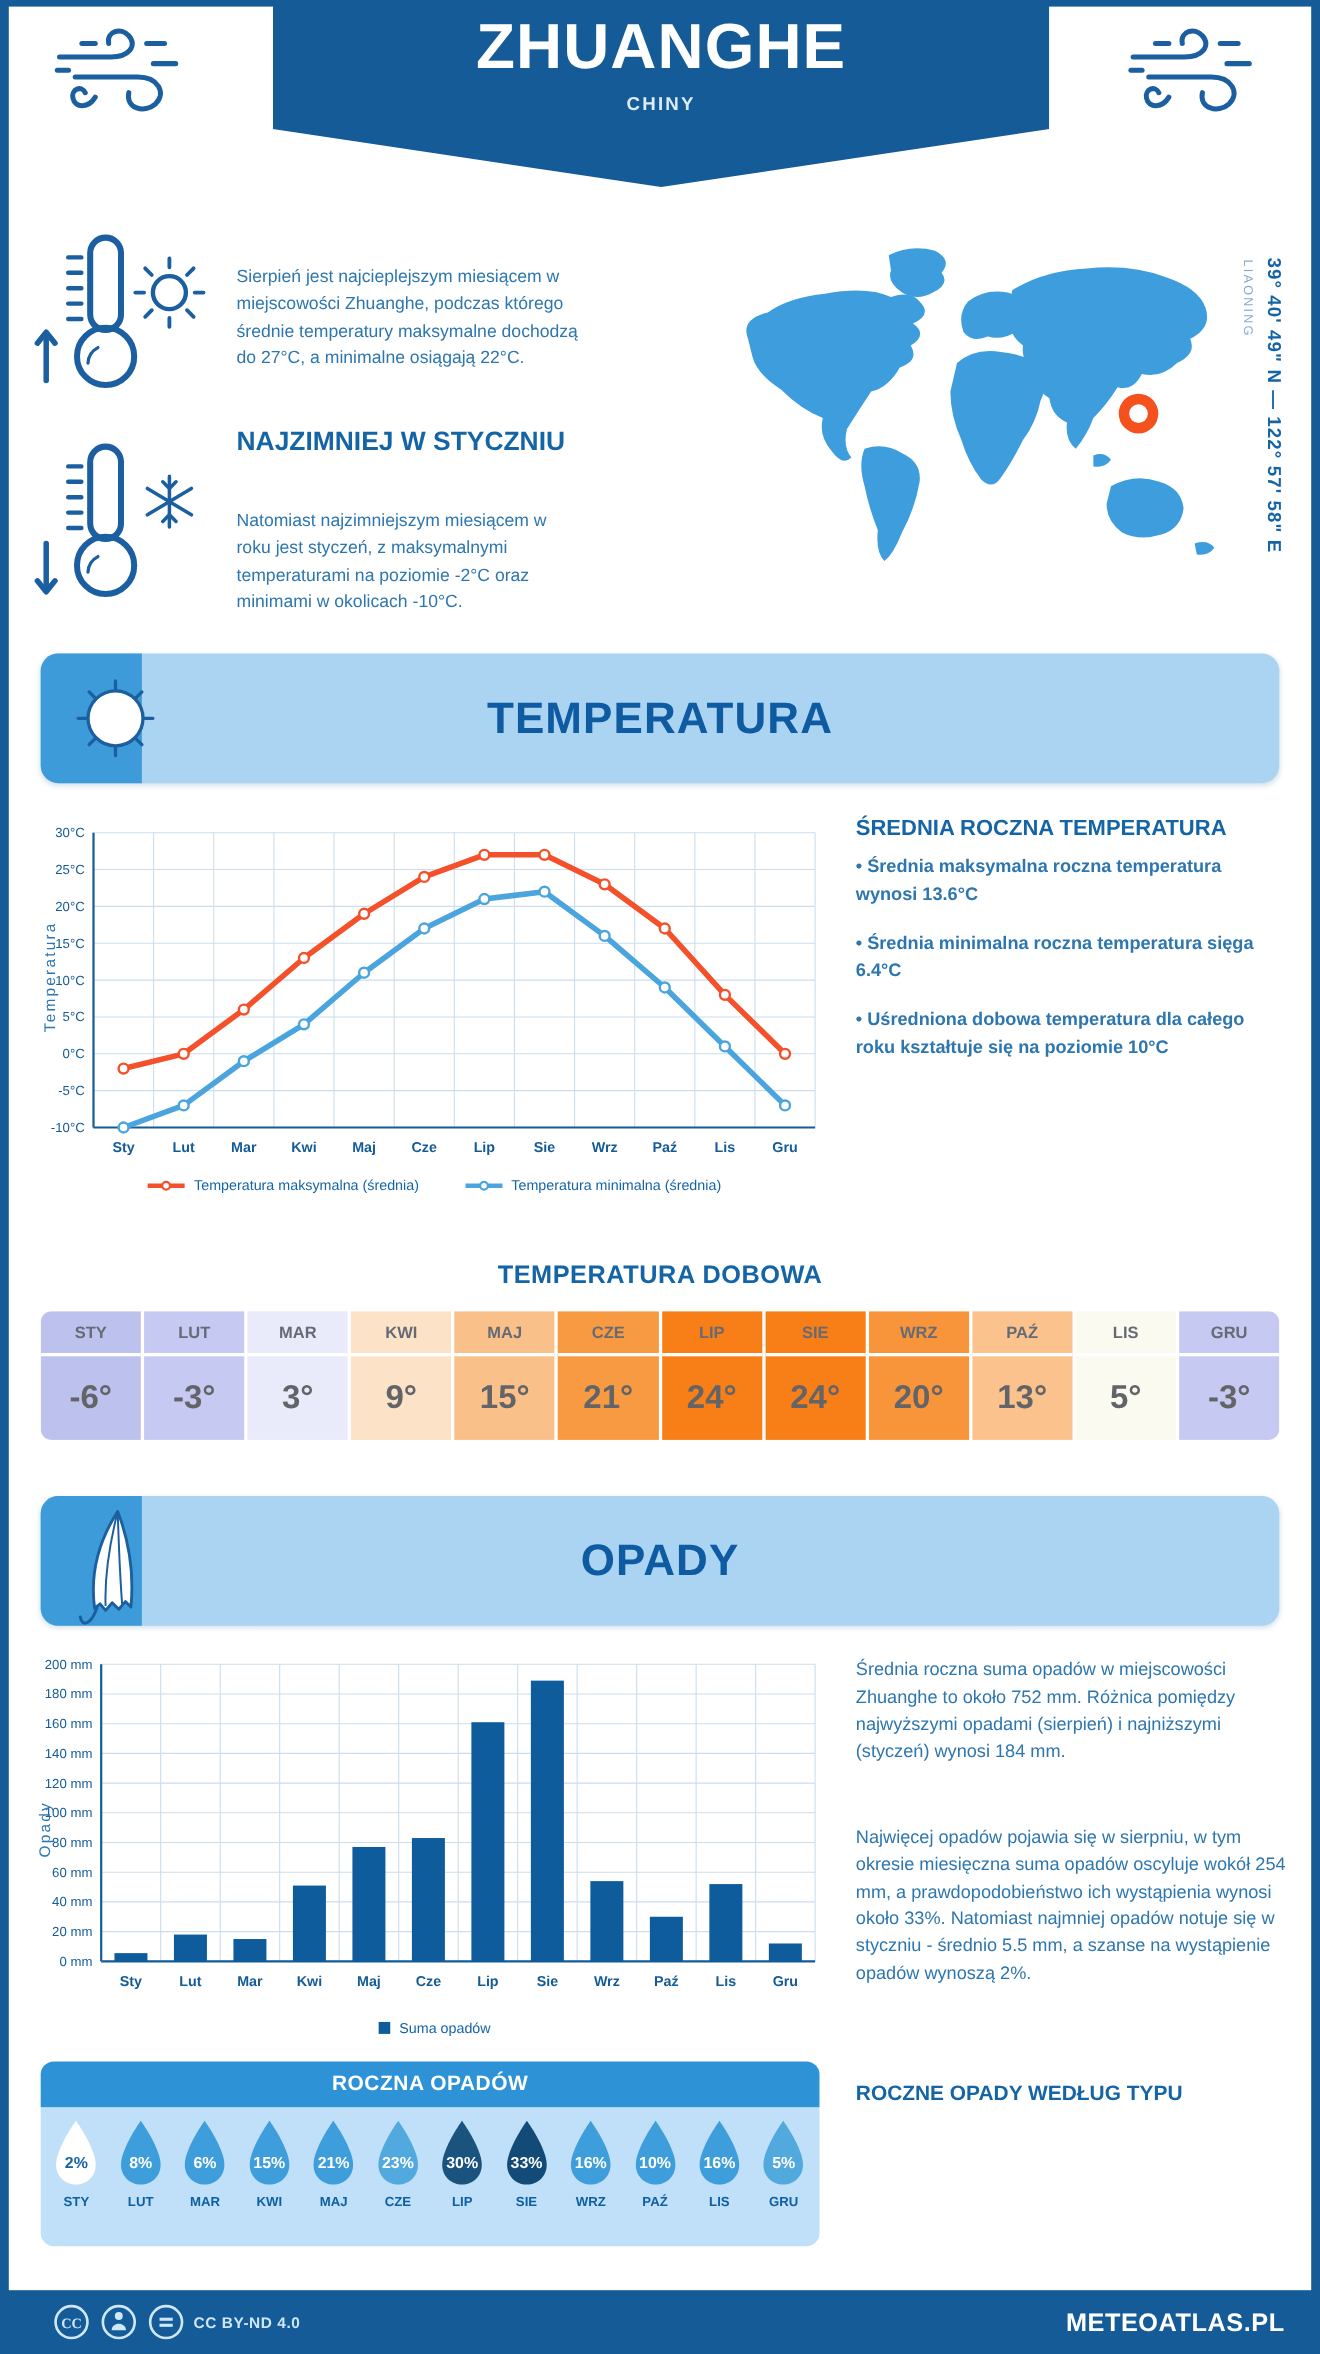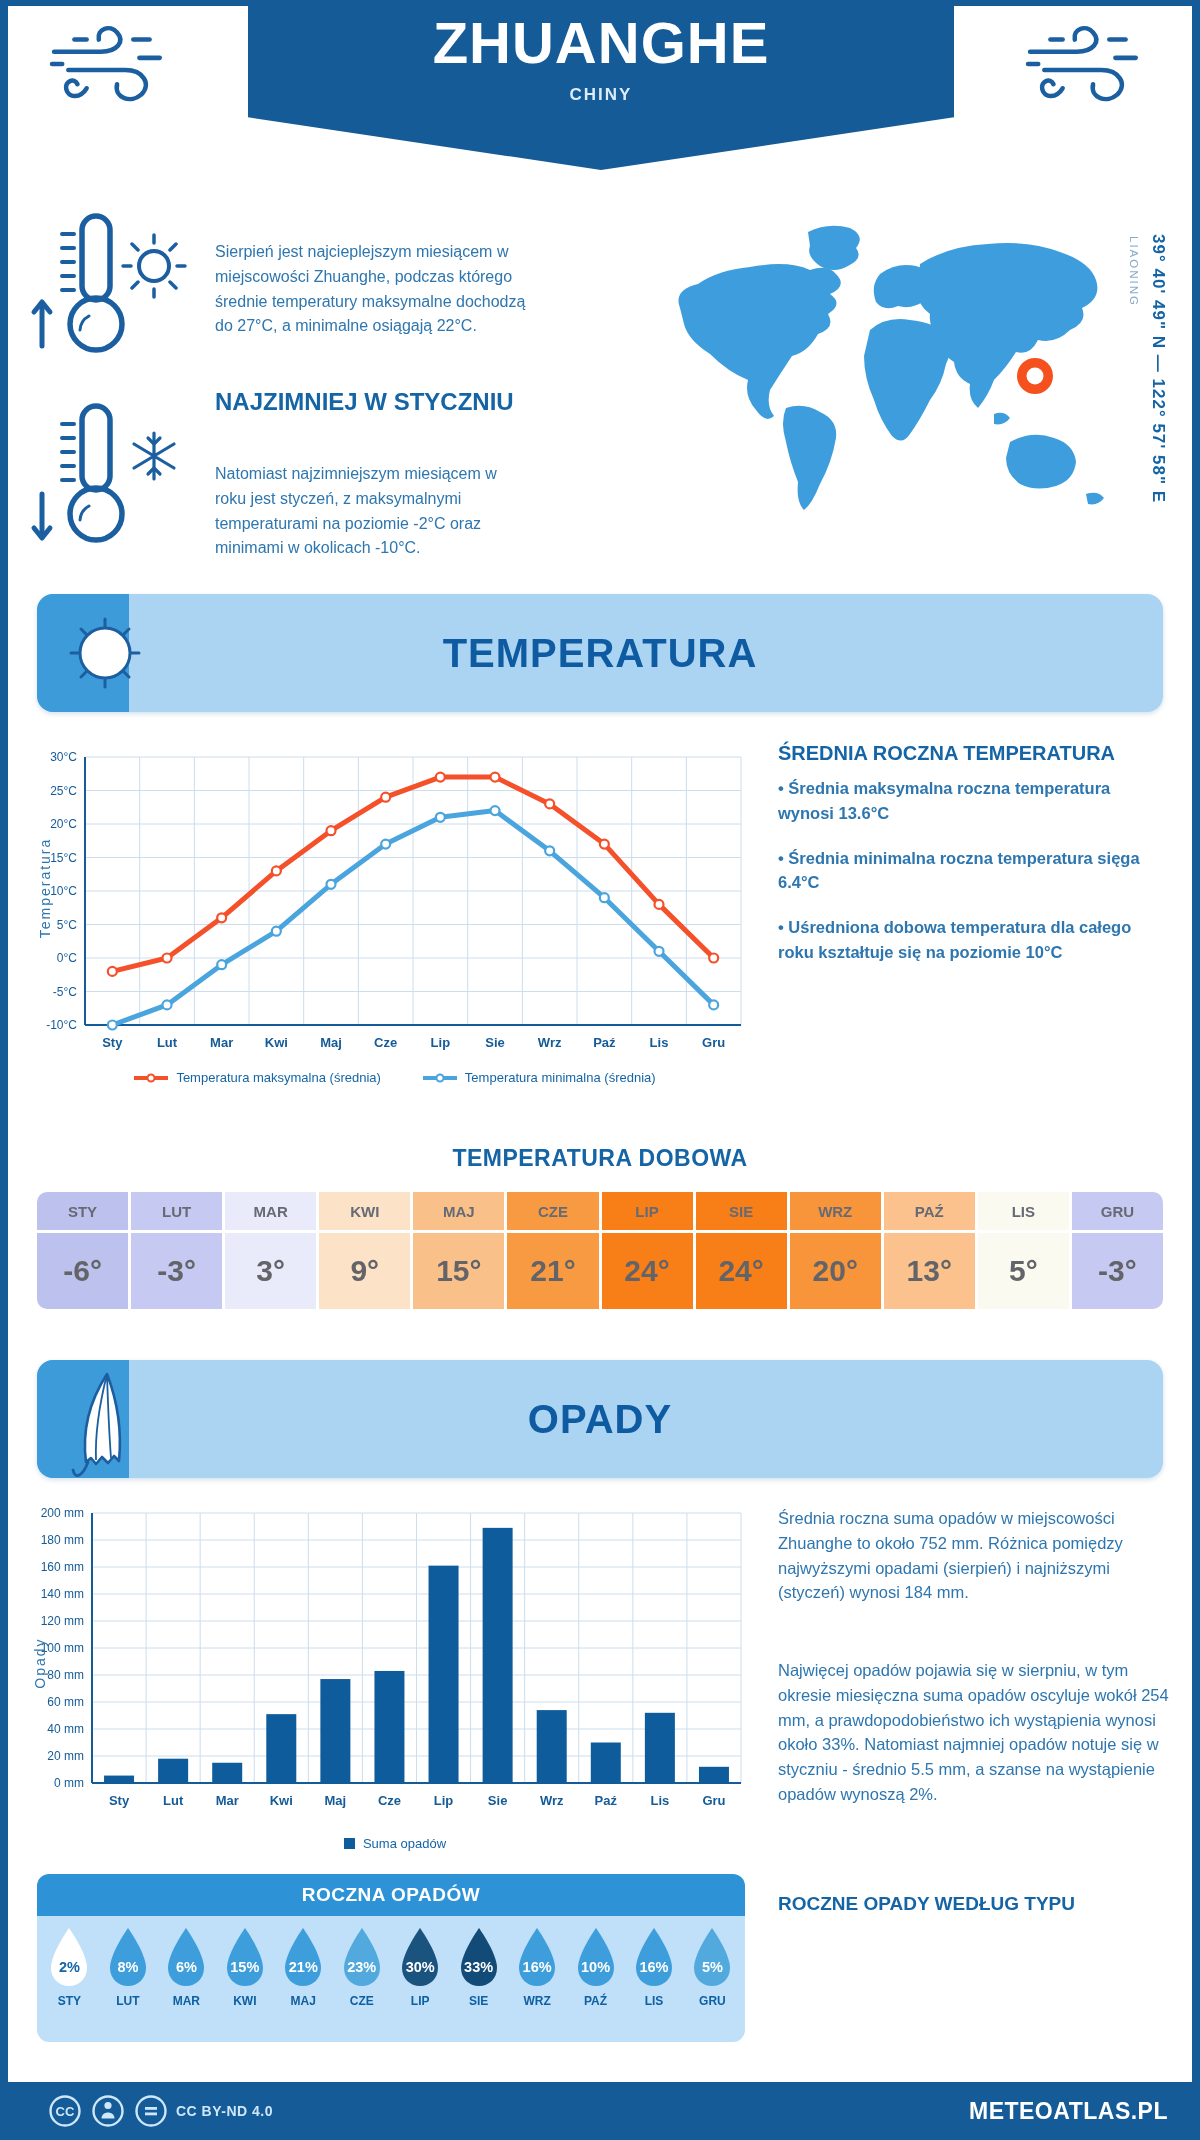--- a/index.html
+++ b/index.html
@@ -72,21 +72,21 @@
   .chance-head{left:37px;top:1874px;width:708px;height:42px;background:#2e93d6;border-radius:12px 12px 0 0;
                display:flex;align-items:center;justify-content:center;color:#fff;font-size:19px;font-weight:bold;letter-spacing:.5px;}
   .chance-body{left:37px;top:1916px;width:708px;height:126px;background:#bfe0f8;border-radius:0 0 12px 12px;
                display:flex;justify-content:space-evenly;padding-top:10px;box-sizing:border-box;}
   .drop-cell{position:relative;width:52px;text-align:center;}
   .drop-cell .pct{position:absolute;left:0;top:33px;width:100%;text-align:center;font-size:14.5px;font-weight:bold;}
   .drop-cell .dmonth{position:absolute;left:0;top:68px;width:100%;text-align:center;font-size:12px;font-weight:bold;color:#0f5fa3;}
 
   
   .footer{left:0;top:2082px;width:1200px;height:58px;background:#145b97;display:flex;align-items:center;}
-  .footer .cc-group{display:flex;align-items:center;gap:9px;margin-left:48px;}
+  .footer .cc-group{display:flex;align-items:center;gap:9px;margin-left:48px;font-family:Liberation Serif, serif;}
   .footer .license{color:#cfe7fa;font-size:14px;font-weight:bold;letter-spacing:.5px;margin-left:8px;}
   .footer .site{margin-left:auto;margin-right:32px;color:#ffffff;font-size:23px;font-weight:bold;letter-spacing:.5px;}
 </style>
 </head>
 <body>
 
 <div id="page">
 
   <div class="abs border-left"></div>
   <div class="abs border-right"></div>

